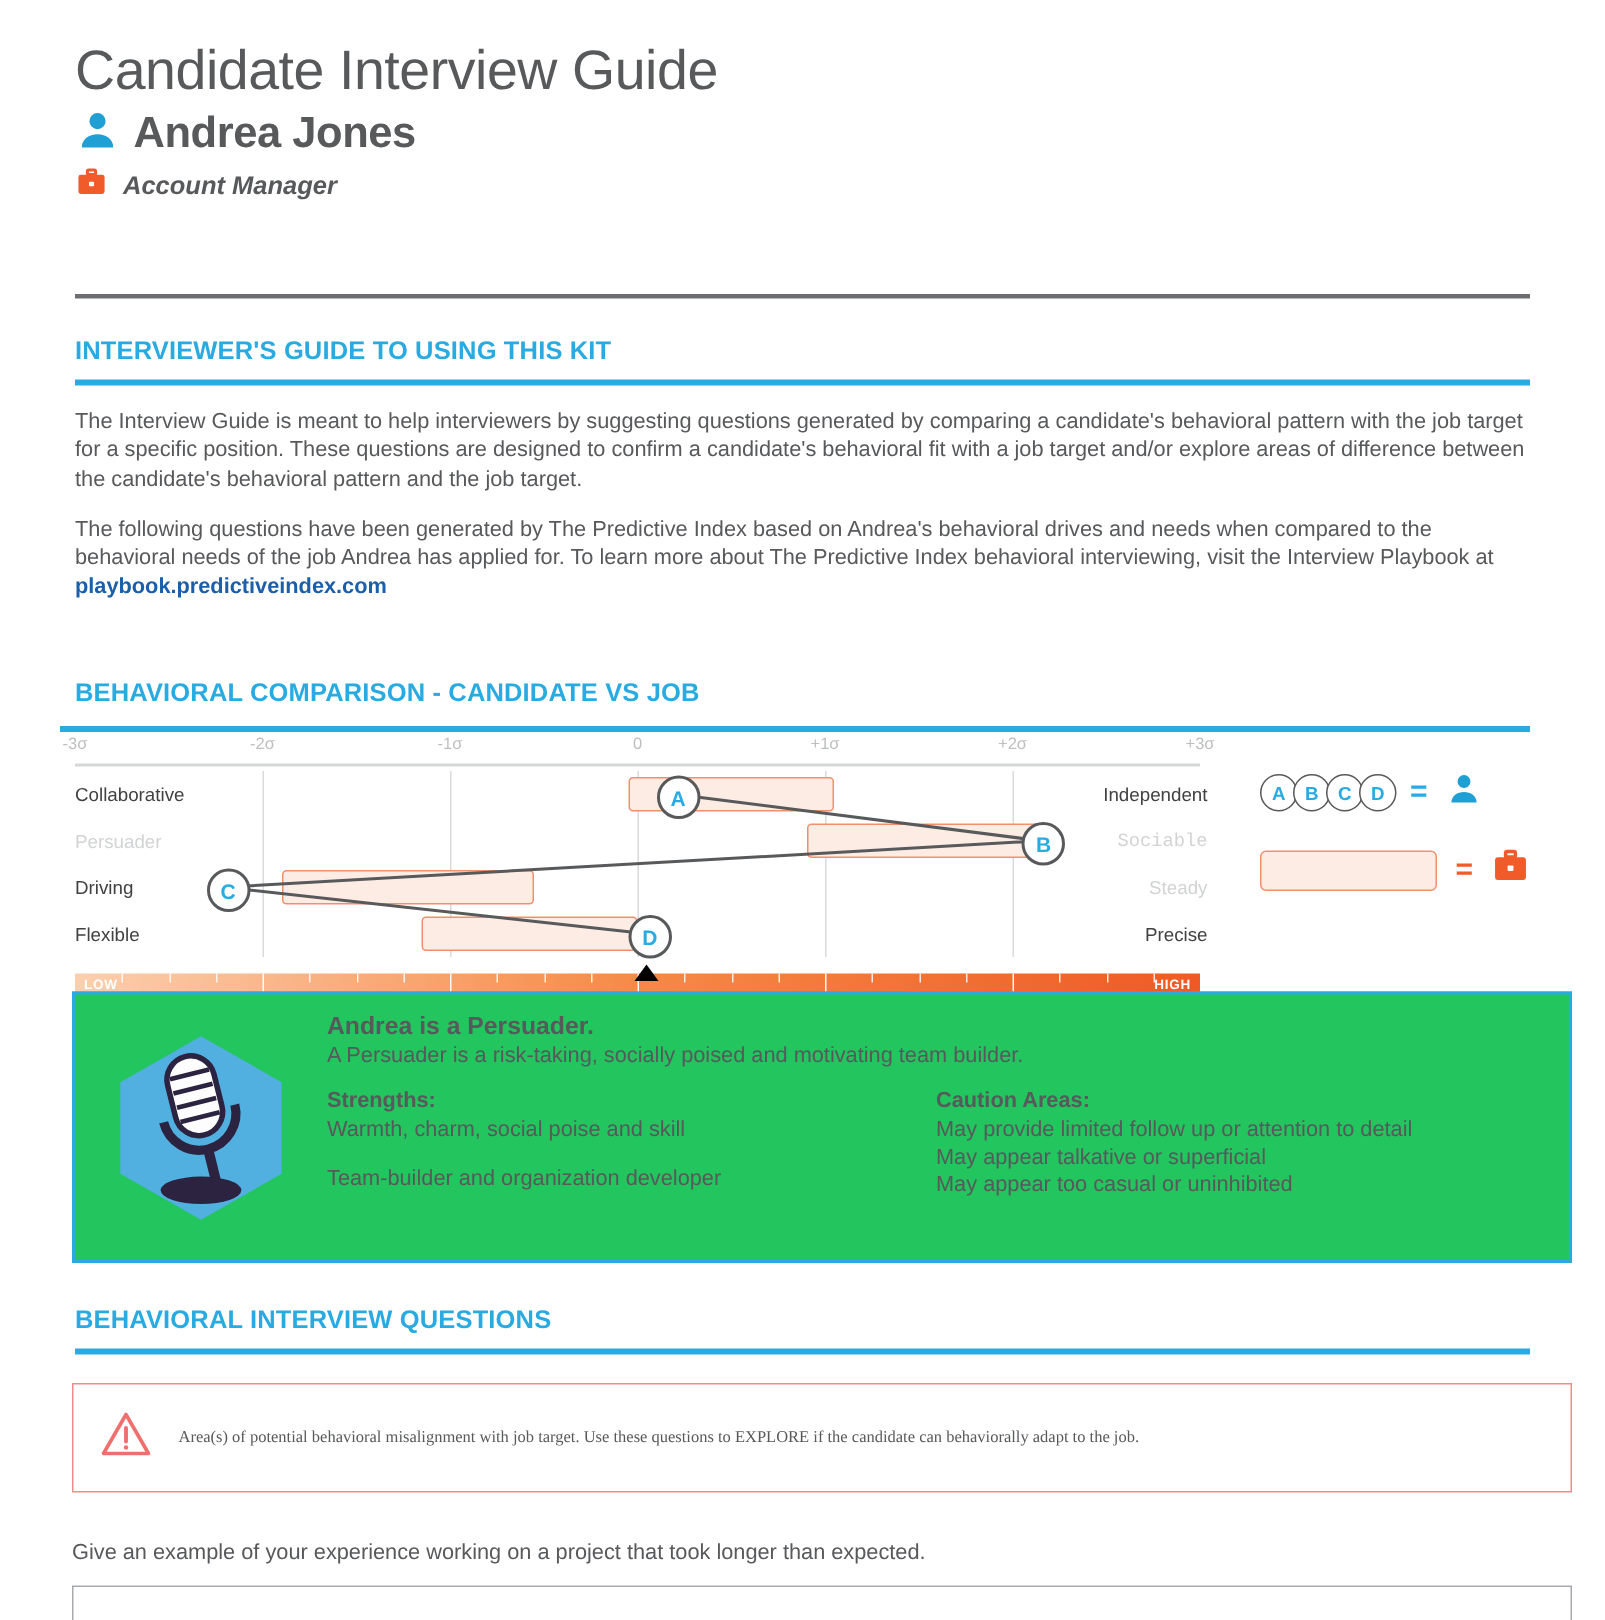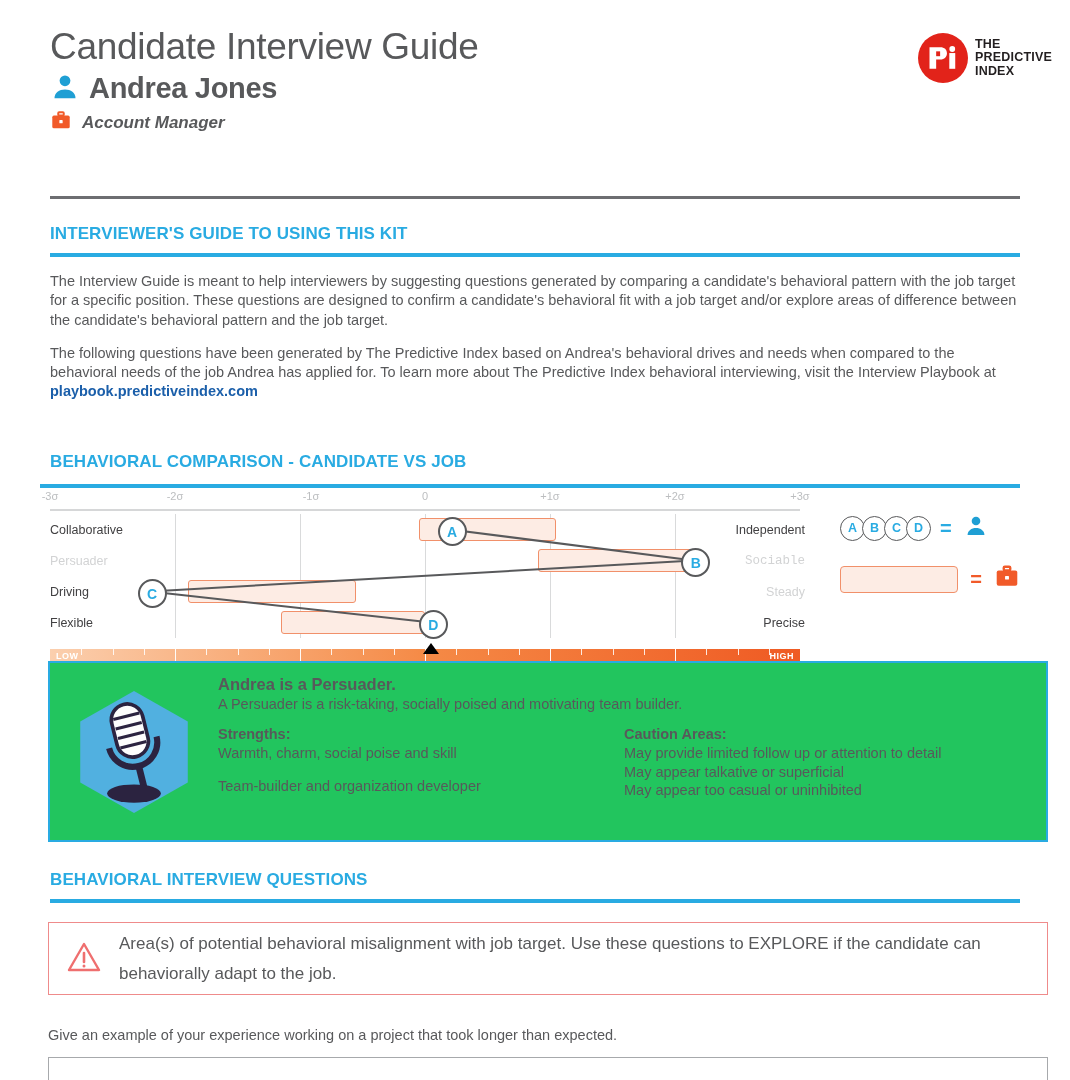--- a/index.html
+++ b/index.html
@@ -87,21 +87,21 @@
   .pers-cols{display:flex;margin-top:14px;}
   .pers-col{width:50%;padding-right:18px;box-sizing:border-box;}
   .pers-h{font-size:14.5px;font-weight:bold;color:#58595b;margin-bottom:2px;}
   .pers-li{font-size:14.5px;color:#58595b;line-height:1.28;}
   .pers-gap{height:14px;}
 
   
   .warn{position:absolute;left:48px;top:922px;width:1000px;height:73px;
         border:1.5px solid #ef8b8b;box-sizing:border-box;display:flex;align-items:center;
         padding:0 18px;gap:18px;background:#fff;}
-  .warn-txt{font-size:17px;color:#58595b;line-height:1.75;}
+  .warn-txt{font-size:11px;color:#58595b;line-height:1.75;font-family:Liberation Serif, serif;}
 
   .question{position:absolute;left:48px;top:1027px;width:1000px;
             font-size:14.5px;color:#58595b;}
   .answer-box{position:absolute;left:48px;top:1057px;width:1000px;height:40px;
               border:1.5px solid #a7a9ac;box-sizing:border-box;background:#fff;}
 </style>
 </head>
 <body>
 
 <div class="page">
@@ -124,35 +124,20 @@
         <svg width="22" height="22" viewBox="0 0 24 24">
           <rect x="9" y="2.5" width="6" height="3.4" rx="1" fill="none" stroke="#f15a29" stroke-width="2.2"></rect>
           <rect x="2.5" y="6" width="19" height="14" rx="1.8" fill="#f15a29"></rect>
           <rect x="10.2" y="11" width="3.6" height="3.4" rx="0.6" fill="#ffffff"></rect>
         </svg>
       </span>
       <span class="job-title">Account Manager</span>
     </div>
   </div>
 
-  <div class="logo">
-    <div class="logo-mark">
-      <svg width="36" height="30" viewBox="0 0 40 32">
-        <path d="M5 4h12c4.6 0 7.4 2.6 7.4 6.6S21.6 17.6 17 17.6h-4.6V28H5z" fill="#fff"></path>
-        <rect x="12.4" y="8.6" width="4.4" height="5.4" fill="#e2231a"></rect>
-        <rect x="27" y="10.5" width="6.6" height="17.5" fill="#fff"></rect>
-        <circle cx="30.3" cy="6" r="3.2" fill="#fff"></circle>
-      </svg>
-    </div>
-    <div class="logo-words">
-      <div>THE</div>
-      <div>PREDICTIVE</div>
-      <div>INDEX</div>
-    </div>
-  </div>
 
   <div class="hr-dark"></div>
 
   <div class="sect" style="top:224px;">
     <div class="sect-title">INTERVIEWER'S GUIDE TO USING THIS KIT</div>
     <div class="sect-rule"></div>
   </div>
 
   <div class="sect" style="top:272px;">
     <p class="para">The Interview Guide is meant to help interviewers by suggesting questions generated by comparing a candidate's behavioral pattern with the job target for a specific position. These questions are designed to confirm a candidate's behavioral fit with a job target and/or explore areas of difference between the candidate's behavioral pattern and the job target.</p>
@@ -162,21 +147,21 @@
   <div class="sect" style="top:452px;">
     <div class="sect-title">BEHAVIORAL COMPARISON - CANDIDATE VS JOB</div>
   </div>
 
   <div class="chart-wrap">
     <div class="chart-topline"></div>
     <div class="chart-body">
       <div class="axis-row" id="axis-row">
           <span class="axis-tick" style="left: 10px;">-3σ</span>
           <span class="axis-tick" style="left: 135px;">-2σ</span>
-          <span class="axis-tick" style="left: 271px;">-1σ</span>
+          <span class="axis-tick" style="left: 260px;">-1σ</span>
           <span class="axis-tick" style="left: 385px;">0</span>
           <span class="axis-tick" style="left: 510px;">+1σ</span>
           <span class="axis-tick" style="left: 635px;">+2σ</span>
           <span class="axis-tick" style="left: 760px;">+3σ</span>
         </div>
       <div class="axis-underline"></div>
 
       <div class="plot" id="plot">
         <svg class="linesvg" id="linesvg">
             <line x1="400" y1="15.5" x2="643.75" y2="46.5" stroke="#58595b" stroke-width="2"></line>

